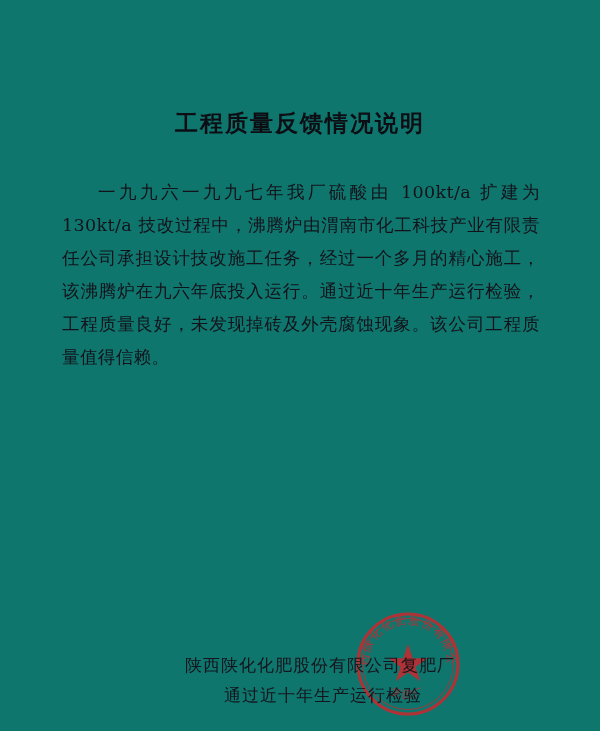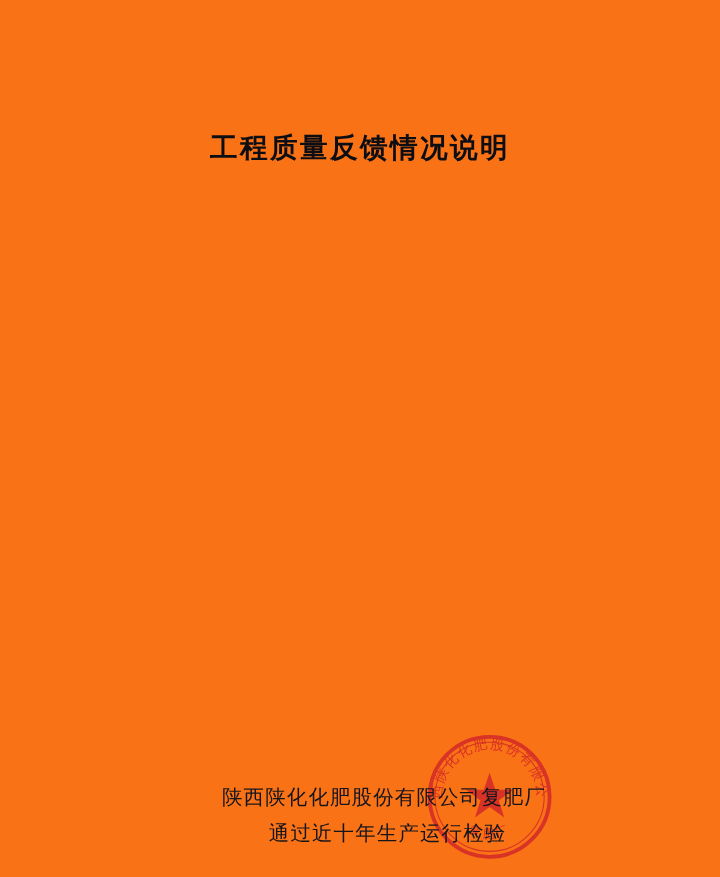--- a/index.html
+++ b/index.html
@@ -12,21 +12,21 @@
     background: #ffffff;
     font-family: "DejaVu Serif", "Liberation Serif", serif;
     color: #111111;
     overflow: hidden;
     position: relative;
   }
   .page {
     position: relative;
     width: 600px;
     height: 731px;
-    background: #f97316;
+    background: #0f766e;
   }
   .doc-title {
     position: absolute;
     top: 108px;
     left: 0;
     width: 600px;
     text-align: center;
     font-size: 23px;
     font-weight: bold;
     letter-spacing: 2px;
@@ -80,20 +80,21 @@
     font-family: "DejaVu Serif", "Liberation Serif", serif;
   }
 </style>
 </head>
 <body>
 
 <div class="page">
 
   <div class="doc-title">工程质量反馈情况说明</div>
 
+  <div class="body-text">一九九六一九九七年我厂硫酸由 100kt/a 扩建为 130kt/a 技改过程中，沸腾炉由渭南市化工科技产业有限责任公司承担设计技改施工任务，经过一个多月的精心施工，该沸腾炉在九六年底投入运行。通过近十年生产运行检验，工程质量良好，未发现掉砖及外壳腐蚀现象。该公司工程质量值得信赖。</div>
 
   <div class="seal">
     <svg width="112" height="112" viewBox="0 0 112 112" xmlns="http://www.w3.org/2000/svg">
       <defs>
         <path id="sealTopArc" d="M 16,56 A 40,40 0 0 1 96,56"></path>
         <path id="sealBottomArc" d="M 22,56 A 34,34 0 0 0 90,56"></path>
       </defs>
       <g opacity="0.82">
         <circle cx="56" cy="56" r="50" fill="none" stroke="#d2252a" stroke-width="3.2"></circle>
         <circle cx="56" cy="56" r="45.5" fill="none" stroke="#d2252a" stroke-width="0.9"></circle>

